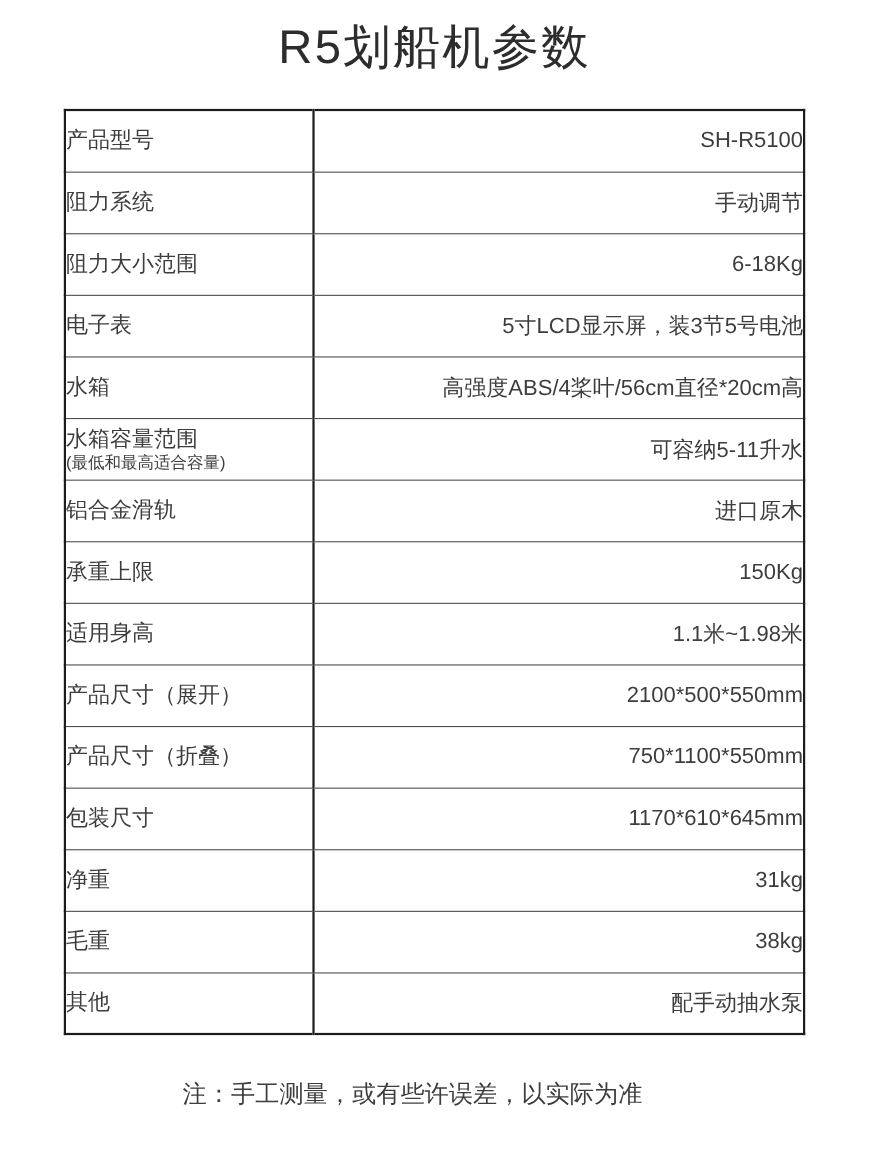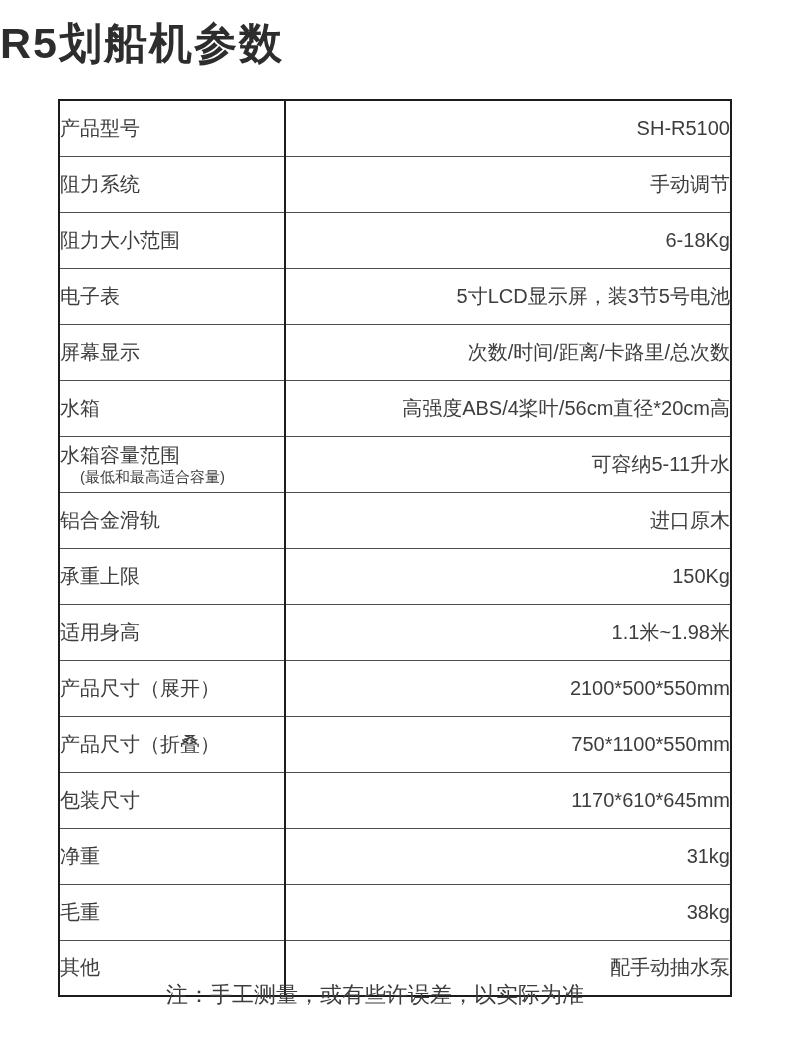--- a/index.html
+++ b/index.html
@@ -13,24 +13,24 @@
     background: var(--background, #ffffff);
     font-family: "Liberation Sans", sans-serif;
     overflow: hidden;
   }
   .page-title {
     position: absolute;
     top: 19px;
     left: 0;
     width: 790px;
     margin: 0;
-    text-align: left;
+    text-align: center;
     font-size: 43px;
     line-height: 48px;
-    font-weight: 700;
+    font-weight: 400;
     letter-spacing: 2px;
     color: var(--title-text, #2d2d2d);
   }
   .spec-table {
     position: absolute;
     left: 58px;
     top: 99px;
     width: 674px;
     border-collapse: collapse;
     table-layout: fixed;
@@ -60,21 +60,20 @@
   }
   .label-text {
     display: block;
     line-height: 23px;
   }
   .label-note {
     display: block;
     font-size: 15px;
     line-height: 17px;
     margin-top: 1px;
-    padding-left: 20px;
   }
   .label-note:empty {
     display: none;
   }
   .footnote {
     position: absolute;
     top: 983px;
     left: 58px;
     width: 634px;
     text-align: center;
@@ -116,27 +115,20 @@
   </tr>
 
   <tr>
     <td class="label-cell">
       <span class="label-text">电子表</span>
 
     </td>
     <td class="value-cell">5寸LCD显示屏，装3节5号电池</td>
   </tr>
 
-  <tr>
-    <td class="label-cell">
-      <span class="label-text">屏幕显示</span>
-
-    </td>
-    <td class="value-cell">次数/时间/距离/卡路里/总次数</td>
-  </tr>
 
   <tr>
     <td class="label-cell">
       <span class="label-text">水箱</span>
 
     </td>
     <td class="value-cell">高强度ABS/4桨叶/56cm直径*20cm高</td>
   </tr>
 
   <tr>

